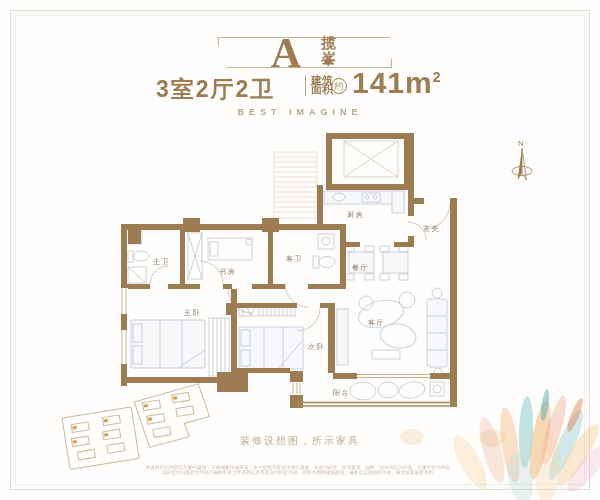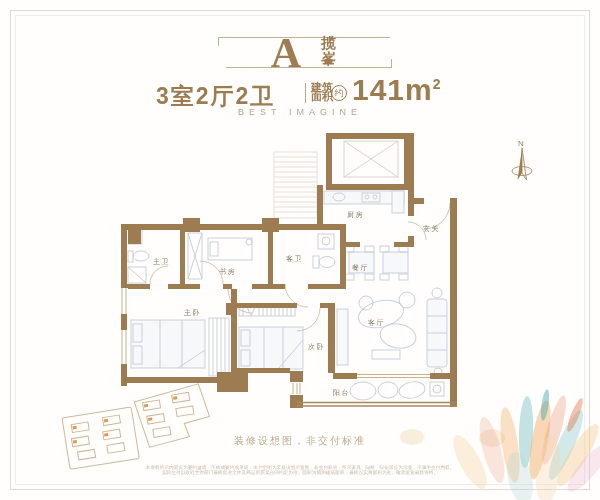--- a/index.html
+++ b/index.html
@@ -12,33 +12,33 @@
                border:1px solid #efede9;pointer-events:none;}
 
   
   .hdr-line{position:absolute;background:#c2b296;}
   .unit-letter{position:absolute;left:258px;top:33px;width:56px;text-align:center;
                font-size:42px;line-height:40px;font-weight:bold;color:#9c7c50;
                font-family:"Liberation Serif",serif;}
   .unit-name{position:absolute;left:321px;top:35px;color:#9c7c50;font-size:15px;
              line-height:16px;font-weight:bold;text-align:center;}
   .unit-name span{display:block;}
-  .row2{position:absolute;left:0;top:77px;width:528px;height:34px;color:#9c7c50;}
+  .row2{position:absolute;left:0;top:70px;width:528px;height:34px;color:#9c7c50;}
   .rooms-summary{position:absolute;left:156px;top:4px;font-size:23px;font-weight:bold;
                  letter-spacing:2px;color:#9c7c50;}
   .divider{position:absolute;left:305px;top:6px;width:1px;height:20px;background:#b9a98c;}
   .area-label{position:absolute;left:311px;top:6px;font-size:11px;line-height:9px;
               font-weight:bold;color:#9c7c50;}
   .area-circle{position:absolute;left:331px;top:8px;width:14px;height:14px;border:1px solid #9c7c50;
                border-radius:50%;font-size:9px;line-height:14px;text-align:center;color:#9c7c50;}
   .area-number{position:absolute;left:352px;top:-4px;font-size:30px;font-weight:bold;
                color:#9c7c50;letter-spacing:1px;}
   .area-number sup{font-size:14px;}
   .tagline{position:absolute;left:200px;top:107px;width:200px;text-align:center;
-           font-size:9px;letter-spacing:5px;color:#b5a58a;font-weight:normal;}
+           font-size:9px;letter-spacing:5px;color:#b5a58a;font-weight:bold;}
 
   
   .plan-note{position:absolute;left:150px;top:434px;width:300px;text-align:center;
              font-size:10px;letter-spacing:2px;color:#bfa98c;}
   .disclaimer{position:absolute;left:20px;top:465px;width:560px;text-align:center;
               font-size:6px;line-height:7px;color:#c6b6a6;
               transform:scale(0.78);transform-origin:50% 0;}
   svg{position:absolute;left:0;top:0;}
   svg text{font-family:"Liberation Sans",sans-serif;}
   .room-label{font-size:7px;fill:#8b7a64;letter-spacing:1.5px;}
@@ -291,19 +291,19 @@
     </g>
 
     <g>
       <text x="518" y="146" font-size="8" fill="#9c7c50">N</text>
       <polygon points="522,148 517.5,180 522,173" fill="#9c7c50"></polygon>
       <polygon points="522,148 526.5,180 522,173" fill="none" stroke="#9c7c50" stroke-width="0.8"></polygon>
       <ellipse cx="522" cy="171" rx="10" ry="4.5" fill="none" stroke="#9c7c50" stroke-width="0.8"></ellipse>
     </g>
   </svg>
 
-  <div class="plan-note">装修设想图，非交付标准</div>
+  <div class="plan-note">装修设想图，所示家具</div>
 
   <div class="disclaimer">
     <div>本资料所示内容仅为要约邀请，不构成要约或承诺；本户型图为装修设想示意图，非交付标准，所示家具、隔断、绿化等仅为示意，不属于交付内容。</div>
     <div>实际交付以政府主管部门最终批准文件及商品房买卖合同约定为准。面积为预测建筑面积，最终以实测面积为准。敬请留意最新资料。</div>
   </div>
 </div>
 
 </body></html>

